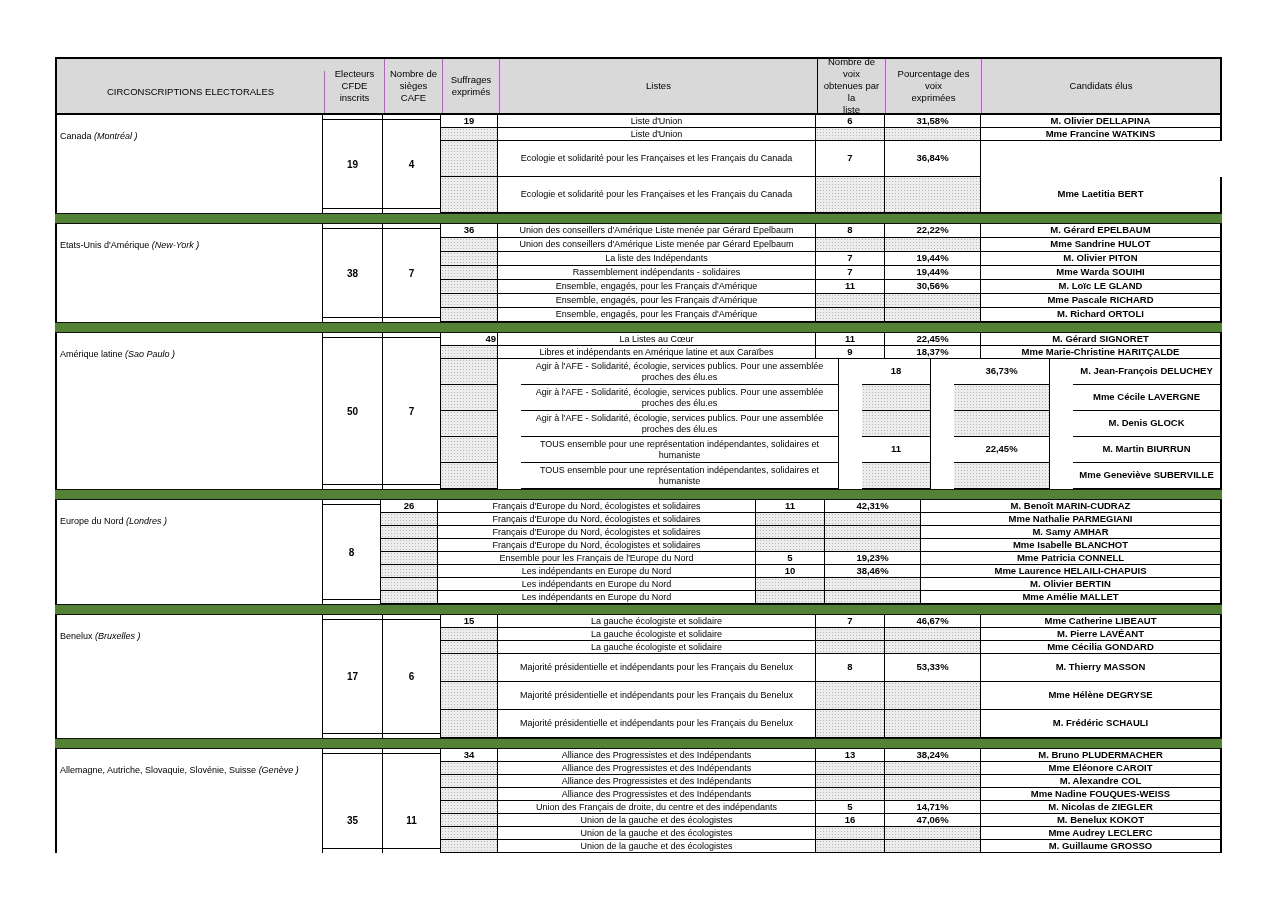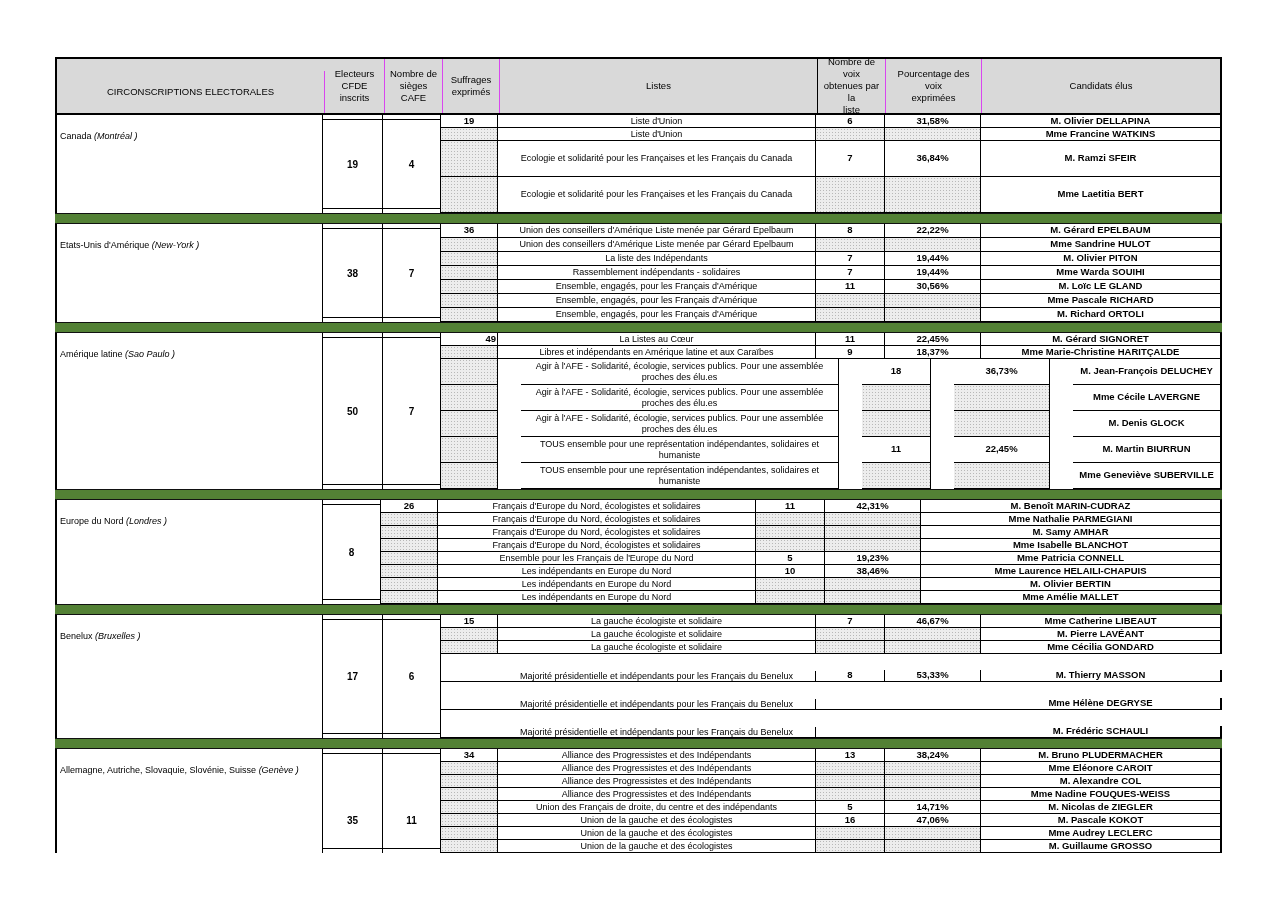--- a/index.html
+++ b/index.html
@@ -38,21 +38,21 @@
   .c-merge.w58{width:58px;}
   .mbox{
     position:absolute;left:-1px;right:-1px;top:4px;bottom:4px;
     border:1px solid #000;display:flex;align-items:center;justify-content:center;
     font-size:10px;font-weight:bold;background:transparent;
   }
   .mbox.low{align-items:flex-end;padding-bottom:22px;box-sizing:border-box;}
 
   .rows{flex:1;display:flex;flex-direction:column;}
   .row{display:flex;}
-  .h-s{height:13px;}.h-t{height:14px;}.h-m{height:26px;gap:23px;}.h-l{height:28px;align-items:flex-end;}.h-x{height:36px;}
+  .h-s{height:13px;}.h-t{height:14px;}.h-m{height:26px;gap:23px;}.h-l{height:28px;}.h-x{height:36px;}
   .cell{
     box-sizing:border-box;border-right:1px solid #000;border-bottom:1px solid #000;
     display:flex;align-items:center;justify-content:center;text-align:center;
     font-size:9px;line-height:1.15;padding:0 3px;overflow:hidden;
   }
   .cs{width:57px;}
   .cl{width:318px;}
   .cv{width:69px;}
   .cp{width:96px;}
   .cc{flex:1;border-right:2px solid #000;font-weight:bold;font-size:9.5px;}
@@ -111,21 +111,20 @@
               <div class="cell cl">Liste d'Union</div>
               <div class="cell cv shaded"></div>
               <div class="cell cp shaded"></div>
               <div class="cell cc">Mme Francine WATKINS</div>
             </div>
             <div class="row h-x">
               <div class="cell cs shaded"></div>
               <div class="cell cl">Ecologie et solidarité pour les Françaises et les Français du Canada</div>
               <div class="cell cv val">7</div>
               <div class="cell cp val">36,84%</div>
-              <div class="cell cc">M. Ramzi SFEIR</div>
             </div>
             <div class="row h-x">
               <div class="cell cs shaded"></div>
               <div class="cell cl">Ecologie et solidarité pour les Françaises et les Français du Canada</div>
               <div class="cell cv shaded"></div>
               <div class="cell cp shaded"></div>
               <div class="cell cc">Mme Laetitia BERT</div>
             </div>
           </div>
         </div>
@@ -413,21 +412,21 @@
               <div class="cell cl">Union des Français de droite, du centre et des indépendants</div>
               <div class="cell cv val">5</div>
               <div class="cell cp val">14,71%</div>
               <div class="cell cc">M. Nicolas de ZIEGLER</div>
             </div>
             <div class="row h-s">
               <div class="cell cs shaded"></div>
               <div class="cell cl">Union de la gauche et des écologistes</div>
               <div class="cell cv val">16</div>
               <div class="cell cp val">47,06%</div>
-              <div class="cell cc">M. Pascale KOKOT</div>
+              <div class="cell cc">M. Benelux KOKOT</div>
             </div>
             <div class="row h-s">
               <div class="cell cs shaded"></div>
               <div class="cell cl">Union de la gauche et des écologistes</div>
               <div class="cell cv shaded"></div>
               <div class="cell cp shaded"></div>
               <div class="cell cc">Mme Audrey LECLERC</div>
             </div>
             <div class="row h-s">
               <div class="cell cs shaded"></div>

